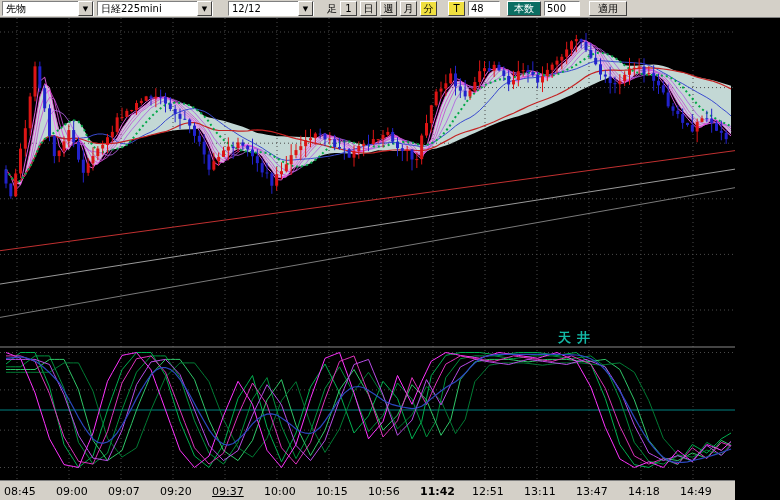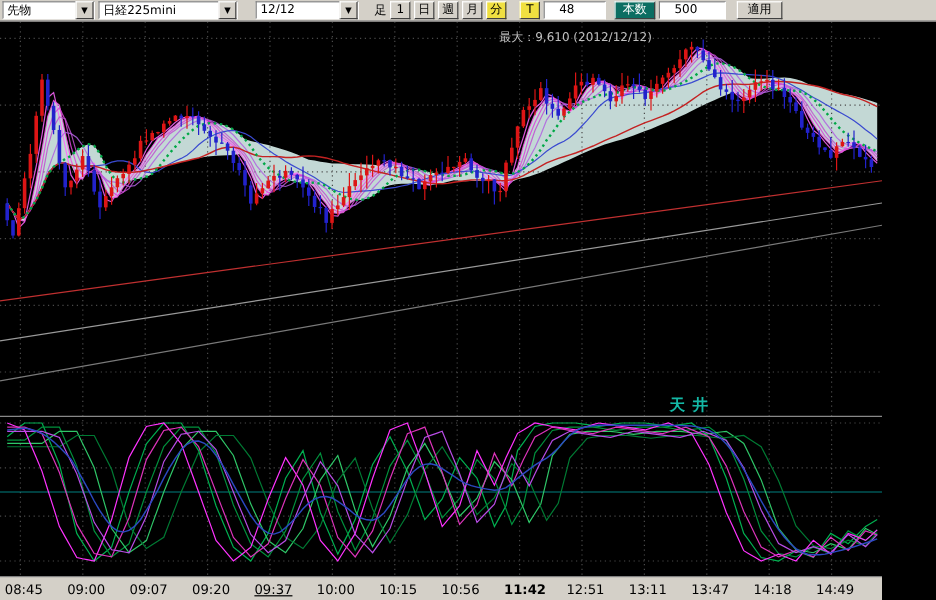--- a/index.html
+++ b/index.html
@@ -16,21 +16,21 @@
   .combo .carrow{width:13px;height:13px;background:#d4d0c8;border:1px solid;
          border-color:#fff #404040 #404040 #fff;font-size:7px;display:flex;align-items:center;
          justify-content:center;color:#000;}
   .tb-label{font-size:10px;color:#000;margin-left:10px;}
   .tb-btn{height:15px;min-width:17px;background:#d4d0c8;border:1px solid;
           border-color:#fff #404040 #404040 #fff;font-size:10px;line-height:12px;
           padding:0 2px;font-family:inherit;color:#000;box-sizing:border-box;}
   .tb-btn.sel{background:#f0e040;}
   .tb-btn.dark{background:#0b6e62;color:#fff;min-width:34px;}
   .tb-input{height:13px;width:26px;background:#fff;border:1px solid;
-          border-color:#808080 #fff #fff #808080;font-size:10px;padding:0 12px;
+          border-color:#808080 #fff #fff #808080;font-size:10px;padding:0 2px;
           font-family:inherit;color:#000;box-sizing:content-box;}
 
   
   #chart-svg{position:absolute;left:0;top:18px;}
 
   
   #right-axis{position:absolute;left:735px;top:18px;width:45px;height:482px;
               background:#d4d0c8;border-left:1px solid #808080;z-index:5;}
   .ay{position:absolute;right:4px;font-size:10px;color:#000;white-space:nowrap;}
   .side-vertical{position:absolute;top:2px;right:2px;writing-mode:vertical-rl;
@@ -44,21 +44,21 @@
   #min-label{position:absolute;left:14px;top:182px;font-size:10px;color:#969696;z-index:4;}
   #ceiling-label{position:absolute;left:558px;top:329px;font-size:13px;font-weight:bold;
                  color:#14b8a6;letter-spacing:6px;z-index:4;}
 </style>
 </head>
 <body>
 
 <div id="app">
 
   <div class="toolbar">
-    <div class="combo" style="width:77px">
+    <div class="combo" style="width:92px">
       <span class="ctext">先物</span>
       <span class="carrow">▼</span>
     </div>
     <div class="combo" style="width:116px">
       <span class="ctext">日経225mini</span>
       <span class="carrow">▼</span>
     </div>
     <div class="combo" style="width:86px;margin-left:12px">
       <span class="ctext">12/12</span>
       <span class="carrow">▼</span>
@@ -418,21 +418,20 @@
       <polyline stroke="#00b050" stroke-width="1" fill="none" points="6.0,346.0 10.8,342.2 15.7,338.3 20.5,334.5 25.3,334.5 30.2,334.5 35.0,334.5 39.8,346.0 44.7,357.5 49.5,369.0 54.3,388.2 59.2,407.3 64.0,426.5 68.8,434.2 73.7,441.8 78.5,449.5 83.3,445.7 88.2,441.8 93.0,438.0 97.8,422.7 102.7,407.3 107.5,392.0 112.3,378.6 117.2,365.2 122.0,351.8 126.8,346.0 131.7,340.3 136.5,334.5 141.3,334.5 146.2,334.5 151.0,334.5 155.8,342.2 160.7,349.8 165.5,357.5 170.3,372.8 175.2,388.2 180.0,403.5 184.8,415.0 189.7,426.5 194.5,438.0 199.3,441.8 204.2,445.7 209.0,449.5 213.8,441.8 218.7,434.2 223.5,426.5 228.3,411.2 233.2,395.8 238.0,380.5 242.8,372.8 247.7,365.2 252.5,357.5 257.3,374.8 262.2,392.0 267.0,409.3 271.8,420.8 276.7,432.3 281.5,443.8 286.3,434.2 291.2,424.6 296.0,415.0 300.8,399.7 305.7,384.3 310.5,369.0 315.3,361.3 320.2,353.7 325.0,346.0 329.8,355.6 334.7,365.2 339.5,374.8 344.3,388.2 349.2,401.6 354.0,415.0 358.8,409.3 363.7,403.5 368.5,397.8 373.3,386.3 378.2,374.8 383.0,363.3 387.8,369.0 392.7,374.8 397.5,380.5 402.3,393.9 407.2,407.3 412.0,420.8 416.8,412.1 421.7,403.5 426.5,380.5 431.3,357.5 436.2,350.8 441.0,344.1 445.8,337.4 450.7,336.4 455.5,335.5 460.3,334.5 465.2,334.5 470.0,334.5 474.8,334.5 479.7,334.5 484.5,335.2 489.3,335.9 494.2,336.7 499.0,337.4 503.8,336.7 508.7,335.9 513.5,335.2 518.3,334.5 523.2,334.5 528.0,334.5 532.8,334.5 537.7,334.5 542.5,335.2 547.3,335.9 552.2,336.7 557.0,337.4 561.8,336.7 566.7,335.9 571.5,335.2 576.3,334.5 581.2,338.3 586.0,342.2 590.8,346.0 595.7,357.5 600.5,369.0 605.3,380.5 610.2,395.8 615.0,411.2 619.8,426.5 624.7,433.2 629.5,439.9 634.3,446.6 639.2,447.6 644.0,448.5 648.8,449.5 653.7,446.6 658.5,443.8 663.3,440.9 668.2,442.8 673.0,444.7 677.8,446.6 682.7,439.9 687.5,433.2 692.3,426.5 697.2,429.4 702.0,432.3 706.8,435.1 711.7,430.3 716.5,425.5 721.3,420.8 726.2,417.9 731.0,415.0"></polyline>
       <polyline stroke="#00913d" stroke-width="1" fill="none" points="6.0,348.8 10.8,348.8 15.7,348.8 20.5,348.8 25.3,345.2 30.2,341.6 35.0,337.9 39.8,337.9 44.7,337.9 49.5,337.9 54.3,348.8 59.2,359.6 64.0,370.4 68.8,388.4 73.7,406.4 78.5,424.4 83.3,431.6 88.2,438.8 93.0,446.1 97.8,442.4 102.7,438.8 107.5,435.2 112.3,420.8 117.2,406.4 122.0,392.0 126.8,379.4 131.7,366.8 136.5,354.2 141.3,348.8 146.2,343.4 151.0,337.9 155.8,337.9 160.7,337.9 165.5,337.9 170.3,345.2 175.2,352.4 180.0,359.6 184.8,374.0 189.7,388.4 194.5,402.8 199.3,413.6 204.2,424.4 209.0,435.2 213.8,438.8 218.7,442.4 223.5,446.1 228.3,438.8 233.2,431.6 238.0,424.4 242.8,410.0 247.7,395.6 252.5,381.2 257.3,374.0 262.2,366.8 267.0,359.6 271.8,375.8 276.7,392.0 281.5,408.2 286.3,419.0 291.2,429.8 296.0,440.6 300.8,431.6 305.7,422.6 310.5,413.6 315.3,399.2 320.2,384.8 325.0,370.4 329.8,363.2 334.7,356.0 339.5,348.8 344.3,357.8 349.2,366.8 354.0,375.8 358.8,388.4 363.7,401.0 368.5,413.6 373.3,408.2 378.2,402.8 383.0,397.4 387.8,386.6 392.7,375.8 397.5,365.0 402.3,370.4 407.2,375.8 412.0,381.2 416.8,393.8 421.7,406.4 426.5,419.0 431.3,410.9 436.2,402.8 441.0,381.2 445.8,359.6 450.7,353.3 455.5,347.0 460.3,340.7 465.2,339.8 470.0,338.9 474.8,337.9 479.7,337.9 484.5,337.9 489.3,337.9 494.2,337.9 499.0,338.6 503.8,339.3 508.7,340.0 513.5,340.7 518.3,340.0 523.2,339.3 528.0,338.6 532.8,337.9 537.7,337.9 542.5,337.9 547.3,337.9 552.2,337.9 557.0,338.6 561.8,339.3 566.7,340.0 571.5,340.7 576.3,340.0 581.2,339.3 586.0,338.6 590.8,337.9 595.7,341.6 600.5,345.2 605.3,348.8 610.2,359.6 615.0,370.4 619.8,381.2 624.7,395.6 629.5,410.0 634.3,424.4 639.2,430.7 644.0,437.0 648.8,443.3 653.7,444.2 658.5,445.1 663.3,446.1 668.2,443.3 673.0,440.6 677.8,437.9 682.7,439.7 687.5,441.5 692.3,443.3 697.2,437.0 702.0,430.7 706.8,424.4 711.7,427.1 716.5,429.8 721.3,432.5 726.2,428.0 731.0,423.5"></polyline>
       <polyline stroke="#2fc768" stroke-width="1" fill="none" points="6.0,351.5 10.8,351.5 15.7,351.5 20.5,351.5 25.3,351.5 30.2,351.5 35.0,351.5 39.8,348.1 44.7,344.8 49.5,341.4 54.3,341.4 59.2,341.4 64.0,341.4 68.8,351.5 73.7,361.6 78.5,371.8 83.3,388.6 88.2,405.5 93.0,422.4 97.8,429.1 102.7,435.9 107.5,442.6 112.3,439.2 117.2,435.9 122.0,432.5 126.8,419.0 131.7,405.5 136.5,392.0 141.3,380.2 146.2,368.4 151.0,356.6 155.8,351.5 160.7,346.5 165.5,341.4 170.3,341.4 175.2,341.4 180.0,341.4 184.8,348.1 189.7,354.9 194.5,361.6 199.3,375.1 204.2,388.6 209.0,402.1 213.8,412.2 218.7,422.4 223.5,432.5 228.3,435.9 233.2,439.2 238.0,442.6 242.8,435.9 247.7,429.1 252.5,422.4 257.3,408.9 262.2,395.4 267.0,381.9 271.8,375.1 276.7,368.4 281.5,361.6 286.3,376.8 291.2,392.0 296.0,407.2 300.8,417.3 305.7,427.4 310.5,437.5 315.3,429.1 320.2,420.7 325.0,412.2 329.8,398.7 334.7,385.3 339.5,371.8 344.3,365.0 349.2,358.3 354.0,351.5 358.8,360.0 363.7,368.4 368.5,376.8 373.3,388.6 378.2,400.4 383.0,412.2 387.8,407.2 392.7,402.1 397.5,397.1 402.3,386.9 407.2,376.8 412.0,366.7 416.8,371.8 421.7,376.8 426.5,381.9 431.3,393.7 436.2,405.5 441.0,417.3 445.8,409.7 450.7,402.1 455.5,381.9 460.3,361.6 465.2,355.7 470.0,349.8 474.8,343.9 479.7,343.1 484.5,342.2 489.3,341.4 494.2,341.4 499.0,341.4 503.8,341.4 508.7,341.4 513.5,342.0 518.3,342.7 523.2,343.3 528.0,343.9 532.8,343.3 537.7,342.7 542.5,342.0 547.3,341.4 552.2,341.4 557.0,341.4 561.8,341.4 566.7,341.4 571.5,342.0 576.3,342.7 581.2,343.3 586.0,343.9 590.8,343.3 595.7,342.7 600.5,342.0 605.3,341.4 610.2,344.8 615.0,348.1 619.8,351.5 624.7,361.6 629.5,371.8 634.3,381.9 639.2,395.4 644.0,408.9 648.8,422.4 653.7,428.3 658.5,434.2 663.3,440.1 668.2,440.9 673.0,441.8 677.8,442.6 682.7,440.1 687.5,437.5 692.3,435.0 697.2,436.7 702.0,438.4 706.8,440.1 711.7,434.2 716.5,428.3 721.3,422.4 726.2,424.9 731.0,427.4"></polyline>
       <polyline stroke="#007a33" stroke-width="1" fill="none" points="6.0,354.3 10.8,354.3 15.7,354.3 20.5,354.3 25.3,354.3 30.2,354.3 35.0,354.3 39.8,354.3 44.7,354.3 49.5,354.3 54.3,351.1 59.2,348.0 64.0,344.9 68.8,344.9 73.7,344.9 78.5,344.9 83.3,354.3 88.2,363.7 93.0,373.1 97.8,388.9 102.7,404.6 107.5,420.3 112.3,426.6 117.2,432.9 122.0,439.1 126.8,436.0 131.7,432.9 136.5,429.7 141.3,417.1 146.2,404.6 151.0,392.0 155.8,381.0 160.7,370.0 165.5,359.0 170.3,354.3 175.2,349.6 180.0,344.9 184.8,344.9 189.7,344.9 194.5,344.9 199.3,351.1 204.2,357.4 209.0,363.7 213.8,376.3 218.7,388.9 223.5,401.4 228.3,410.9 233.2,420.3 238.0,429.7 242.8,432.9 247.7,436.0 252.5,439.1 257.3,432.9 262.2,426.6 267.0,420.3 271.8,407.7 276.7,395.1 281.5,382.6 286.3,376.3 291.2,370.0 296.0,363.7 300.8,377.9 305.7,392.0 310.5,406.1 315.3,415.6 320.2,425.0 325.0,434.4 329.8,426.6 334.7,418.7 339.5,410.9 344.3,398.3 349.2,385.7 354.0,373.1 358.8,366.9 363.7,360.6 368.5,354.3 373.3,362.1 378.2,370.0 383.0,377.9 387.8,388.9 392.7,399.9 397.5,410.9 402.3,406.1 407.2,401.4 412.0,396.7 416.8,387.3 421.7,377.9 426.5,368.4 431.3,373.1 436.2,377.9 441.0,382.6 445.8,393.6 450.7,404.6 455.5,415.6 460.3,408.5 465.2,401.4 470.0,382.6 474.8,363.7 479.7,358.2 484.5,352.7 489.3,347.2 494.2,346.4 499.0,345.6 503.8,344.9 508.7,344.9 513.5,344.9 518.3,344.9 523.2,344.9 528.0,345.4 532.8,346.0 537.7,346.6 542.5,347.2 547.3,346.6 552.2,346.0 557.0,345.4 561.8,344.9 566.7,344.9 571.5,344.9 576.3,344.9 581.2,344.9 586.0,345.4 590.8,346.0 595.7,346.6 600.5,347.2 605.3,346.6 610.2,346.0 615.0,345.4 619.8,344.9 624.7,348.0 629.5,351.1 634.3,354.3 639.2,363.7 644.0,373.1 648.8,382.6 653.7,395.1 658.5,407.7 663.3,420.3 668.2,425.8 673.0,431.3 677.8,436.8 682.7,437.6 687.5,438.4 692.3,439.1 697.2,436.8 702.0,434.4 706.8,432.1 711.7,433.6 716.5,435.2 721.3,436.8 726.2,431.3 731.0,425.8"></polyline>
       <polyline stroke="#ff33ff" stroke-width="1" fill="none" points="6.0,334.5 10.8,336.4 15.7,338.3 20.5,340.3 25.3,351.8 30.2,363.3 35.0,374.8 39.8,390.1 44.7,405.4 49.5,420.8 54.3,429.4 59.2,438.0 64.0,446.6 68.8,447.6 73.7,448.5 78.5,449.5 83.3,438.0 88.2,426.5 93.0,415.0 97.8,397.8 102.7,380.5 107.5,363.3 112.3,354.6 117.2,346.0 122.0,337.4 126.8,336.4 131.7,335.5 136.5,334.5 141.3,340.3 146.2,346.0 151.0,351.8 155.8,365.2 160.7,378.6 165.5,392.0 170.3,405.4 175.2,418.8 180.0,432.3 184.8,438.0 189.7,443.8 194.5,449.5 199.3,445.7 204.2,441.8 209.0,438.0 213.8,424.6 218.7,411.2 223.5,397.8 228.3,386.3 233.2,374.8 238.0,363.3 242.8,370.9 247.7,378.6 252.5,386.3 257.3,401.6 262.2,416.9 267.0,432.3 271.8,438.0 276.7,443.8 281.5,449.5 286.3,441.8 291.2,434.2 296.0,426.5 300.8,411.2 305.7,395.8 310.5,380.5 315.3,367.1 320.2,353.7 325.0,340.3 329.8,338.3 334.7,336.4 339.5,334.5 344.3,347.9 349.2,361.3 354.0,374.8 358.8,390.1 363.7,405.4 368.5,420.8 373.3,415.0 378.2,409.3 383.0,403.5 387.8,388.2 392.7,372.8 397.5,357.5 402.3,367.1 407.2,376.7 412.0,386.3 416.8,374.8 421.7,363.3 426.5,353.2 431.3,343.1 436.2,340.3 441.0,337.4 445.8,334.5 450.7,335.5 455.5,336.4 460.3,337.4 465.2,338.1 470.0,338.8 474.8,339.5 479.7,340.3 484.5,338.8 489.3,337.4 494.2,335.9 499.0,334.5 503.8,335.2 508.7,335.9 513.5,336.7 518.3,337.4 523.2,338.1 528.0,338.8 532.8,339.5 537.7,340.3 542.5,338.8 547.3,337.4 552.2,335.9 557.0,334.5 561.8,336.7 566.7,338.8 571.5,341.0 576.3,343.1 581.2,351.8 586.0,360.4 590.8,369.0 595.7,382.4 600.5,395.8 605.3,409.3 610.2,419.8 615.0,430.3 619.8,440.9 624.7,443.8 629.5,446.6 634.3,449.5 639.2,447.6 644.0,445.7 648.8,443.8 653.7,445.7 658.5,447.6 663.3,449.5 668.2,443.8 673.0,438.0 677.8,432.3 682.7,436.1 687.5,439.9 692.3,443.8 697.2,438.0 702.0,432.3 706.8,426.5 711.7,428.4 716.5,430.3 721.3,432.3 726.2,427.9 731.0,423.6"></polyline>
       <polyline stroke="#dd33bb" stroke-width="1" fill="none" points="6.0,337.9 10.8,337.9 15.7,337.9 20.5,337.9 25.3,339.8 30.2,341.6 35.0,343.4 39.8,354.2 44.7,365.0 49.5,375.8 54.3,390.2 59.2,404.6 64.0,419.0 68.8,427.1 73.7,435.2 78.5,443.3 83.3,444.2 88.2,445.1 93.0,446.1 97.8,435.2 102.7,424.4 107.5,413.6 112.3,397.4 117.2,381.2 122.0,365.0 126.8,356.9 131.7,348.8 136.5,340.7 141.3,339.8 146.2,338.9 151.0,337.9 155.8,343.4 160.7,348.8 165.5,354.2 170.3,366.8 175.2,379.4 180.0,392.0 184.8,404.6 189.7,417.2 194.5,429.8 199.3,435.2 204.2,440.6 209.0,446.1 213.8,442.4 218.7,438.8 223.5,435.2 228.3,422.6 233.2,410.0 238.0,397.4 242.8,386.6 247.7,375.8 252.5,365.0 257.3,372.2 262.2,379.4 267.0,386.6 271.8,401.0 276.7,415.4 281.5,429.8 286.3,435.2 291.2,440.6 296.0,446.1 300.8,438.8 305.7,431.6 310.5,424.4 315.3,410.0 320.2,395.6 325.0,381.2 329.8,368.6 334.7,356.0 339.5,343.4 344.3,341.6 349.2,339.8 354.0,337.9 358.8,350.6 363.7,363.2 368.5,375.8 373.3,390.2 378.2,404.6 383.0,419.0 387.8,413.6 392.7,408.2 397.5,402.8 402.3,388.4 407.2,374.0 412.0,359.6 416.8,368.6 421.7,377.6 426.5,386.6 431.3,375.8 436.2,365.0 441.0,355.5 445.8,346.1 450.7,343.4 455.5,340.7 460.3,337.9 465.2,338.9 470.0,339.8 474.8,340.7 479.7,341.3 484.5,342.0 489.3,342.7 494.2,343.4 499.0,342.0 503.8,340.7 508.7,339.3 513.5,337.9 518.3,338.6 523.2,339.3 528.0,340.0 532.8,340.7 537.7,341.3 542.5,342.0 547.3,342.7 552.2,343.4 557.0,342.0 561.8,340.7 566.7,339.3 571.5,337.9 576.3,340.0 581.2,342.0 586.0,344.0 590.8,346.1 595.7,354.2 600.5,362.3 605.3,370.4 610.2,383.0 615.0,395.6 619.8,408.2 624.7,418.1 629.5,428.0 634.3,437.9 639.2,440.6 644.0,443.3 648.8,446.1 653.7,444.2 658.5,442.4 663.3,440.6 668.2,442.4 673.0,444.2 677.8,446.1 682.7,440.6 687.5,435.2 692.3,429.8 697.2,433.4 702.0,437.0 706.8,440.6 711.7,435.2 716.5,429.8 721.3,424.4 726.2,426.2 731.0,428.0"></polyline>
       <polyline stroke="#b84ce6" stroke-width="1" fill="none" points="6.0,341.4 10.8,341.4 15.7,341.4 20.5,341.4 25.3,341.4 30.2,341.4 35.0,341.4 39.8,343.1 44.7,344.8 49.5,346.5 54.3,356.6 59.2,366.7 64.0,376.8 68.8,390.3 73.7,403.8 78.5,417.3 83.3,424.9 88.2,432.5 93.0,440.1 97.8,440.9 102.7,441.8 107.5,442.6 112.3,432.5 117.2,422.4 122.0,412.2 126.8,397.1 131.7,381.9 136.5,366.7 141.3,359.1 146.2,351.5 151.0,343.9 155.8,343.1 160.7,342.2 165.5,341.4 170.3,346.5 175.2,351.5 180.0,356.6 184.8,368.4 189.7,380.2 194.5,392.0 199.3,403.8 204.2,415.6 209.0,427.4 213.8,432.5 218.7,437.5 223.5,442.6 228.3,439.2 233.2,435.9 238.0,432.5 242.8,420.7 247.7,408.9 252.5,397.1 257.3,386.9 262.2,376.8 267.0,366.7 271.8,373.4 276.7,380.2 281.5,386.9 286.3,400.4 291.2,413.9 296.0,427.4 300.8,432.5 305.7,437.5 310.5,442.6 315.3,435.9 320.2,429.1 325.0,422.4 329.8,408.9 334.7,395.4 339.5,381.9 344.3,370.1 349.2,358.3 354.0,346.5 358.8,344.8 363.7,343.1 368.5,341.4 373.3,353.2 378.2,365.0 383.0,376.8 387.8,390.3 392.7,403.8 397.5,417.3 402.3,412.2 407.2,407.2 412.0,402.1 416.8,388.6 421.7,375.1 426.5,361.6 431.3,370.1 436.2,378.5 441.0,386.9 445.8,376.8 450.7,366.7 455.5,357.8 460.3,349.0 465.2,346.5 470.0,343.9 474.8,341.4 479.7,342.2 484.5,343.1 489.3,343.9 494.2,344.6 499.0,345.2 503.8,345.8 508.7,346.5 513.5,345.2 518.3,343.9 523.2,342.7 528.0,341.4 532.8,342.0 537.7,342.7 542.5,343.3 547.3,343.9 552.2,344.6 557.0,345.2 561.8,345.8 566.7,346.5 571.5,345.2 576.3,343.9 581.2,342.7 586.0,341.4 590.8,343.3 595.7,345.2 600.5,347.1 605.3,349.0 610.2,356.6 615.0,364.2 619.8,371.8 624.7,383.6 629.5,395.4 634.3,407.2 639.2,416.5 644.0,425.7 648.8,435.0 653.7,437.5 658.5,440.1 663.3,442.6 668.2,440.9 673.0,439.2 677.8,437.5 682.7,439.2 687.5,440.9 692.3,442.6 697.2,437.5 702.0,432.5 706.8,427.4 711.7,430.8 716.5,434.2 721.3,437.5 726.2,432.5 731.0,427.4"></polyline>
       <polyline stroke="#2b49c0" stroke-width="1.2" fill="none" points="6.0,340.3 10.8,339.8 15.7,339.3 20.5,338.8 25.3,339.7 30.2,341.2 35.0,343.1 39.8,346.2 44.7,350.2 49.5,354.6 54.3,359.5 59.2,364.8 64.0,372.8 68.8,381.3 73.7,390.2 78.5,399.5 83.3,407.8 88.2,414.9 93.0,420.9 97.8,424.4 102.7,425.4 107.5,424.0 112.3,420.5 117.2,414.9 122.0,407.2 126.8,398.9 131.7,390.0 136.5,380.4 141.3,371.7 146.2,363.8 151.0,356.9 155.8,352.2 160.7,349.7 165.5,349.5 170.3,351.4 175.2,355.3 180.0,361.5 184.8,368.6 189.7,376.7 194.5,385.8 199.3,394.6 204.2,403.3 209.0,411.6 213.8,418.3 218.7,423.1 223.5,426.3 228.3,427.1 233.2,425.5 238.0,421.7 242.8,417.2 247.7,411.9 252.5,405.9 257.3,401.3 262.2,398.0 267.0,396.1 271.8,395.8 276.7,397.0 281.5,399.9 286.3,403.2 291.2,406.9 296.0,410.9 300.8,413.7 305.7,415.2 310.5,415.5 315.3,413.5 320.2,409.3 325.0,402.8 329.8,395.9 334.7,388.6 339.5,381.0 344.3,375.1 349.2,371.2 354.0,369.0 358.8,368.5 363.7,369.7 368.5,372.6 373.3,375.6 378.2,378.8 383.0,382.2 387.8,384.8 392.7,386.7 397.5,387.9 402.3,389.0 407.2,389.8 412.0,390.6 416.8,390.0 421.7,388.3 426.5,384.8 431.3,380.6 436.2,376.7 441.0,373.1 445.8,369.6 450.7,366.4 455.5,363.7 460.3,360.0 465.2,355.3 470.0,349.7 474.8,345.0 479.7,341.2 484.5,338.7 489.3,337.6 494.2,336.8 499.0,336.4 503.8,336.4 508.7,336.4 513.5,336.4 518.3,336.4 523.2,336.4 528.0,336.4 532.8,336.4 537.7,336.4 542.5,336.4 547.3,336.4 552.2,336.4 557.0,336.4 561.8,336.5 566.7,336.6 571.5,336.8 576.3,337.0 581.2,337.7 586.0,339.0 590.8,340.7 595.7,343.4 600.5,347.2 605.3,352.0 610.2,358.0 615.0,365.0 619.8,373.1 624.7,381.6 629.5,390.3 634.3,399.4 639.2,408.0 644.0,416.0 648.8,423.4 653.7,429.7 658.5,435.0 663.3,439.2 668.2,442.2 673.0,443.9 677.8,444.3 682.7,444.3 687.5,443.8 692.3,442.7 697.2,441.5 702.0,440.3 706.8,439.0 711.7,437.6 716.5,436.1 721.3,434.5 726.2,432.8 731.0,431.0"></polyline>
     </svg>
 
-  <div id="max-label">最大：9,610 (2012/12/12)</div>
   <div id="ceiling-label">天井</div>
 
 
   <div id="bottom-axis">
       <div class="tx" style="left: 4px;">08:45</div>
       <div class="tx" style="left: 56px;">09:00</div>
       <div class="tx" style="left: 108px;">09:07</div>
       <div class="tx" style="left: 160px;">09:20</div>
       <div class="tx" style="left: 212px; text-decoration: underline;">09:37</div>
       <div class="tx" style="left: 264px;">10:00</div>

